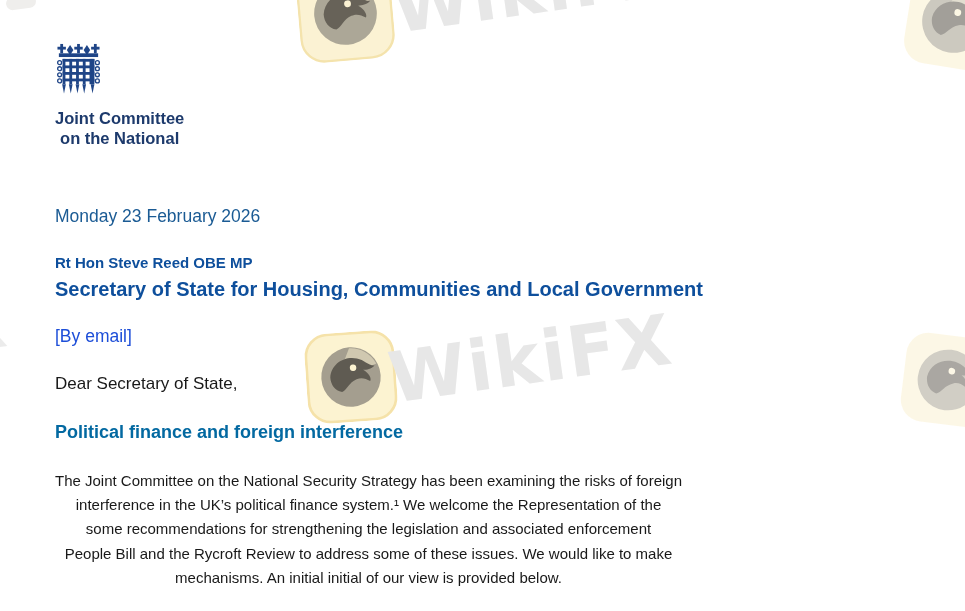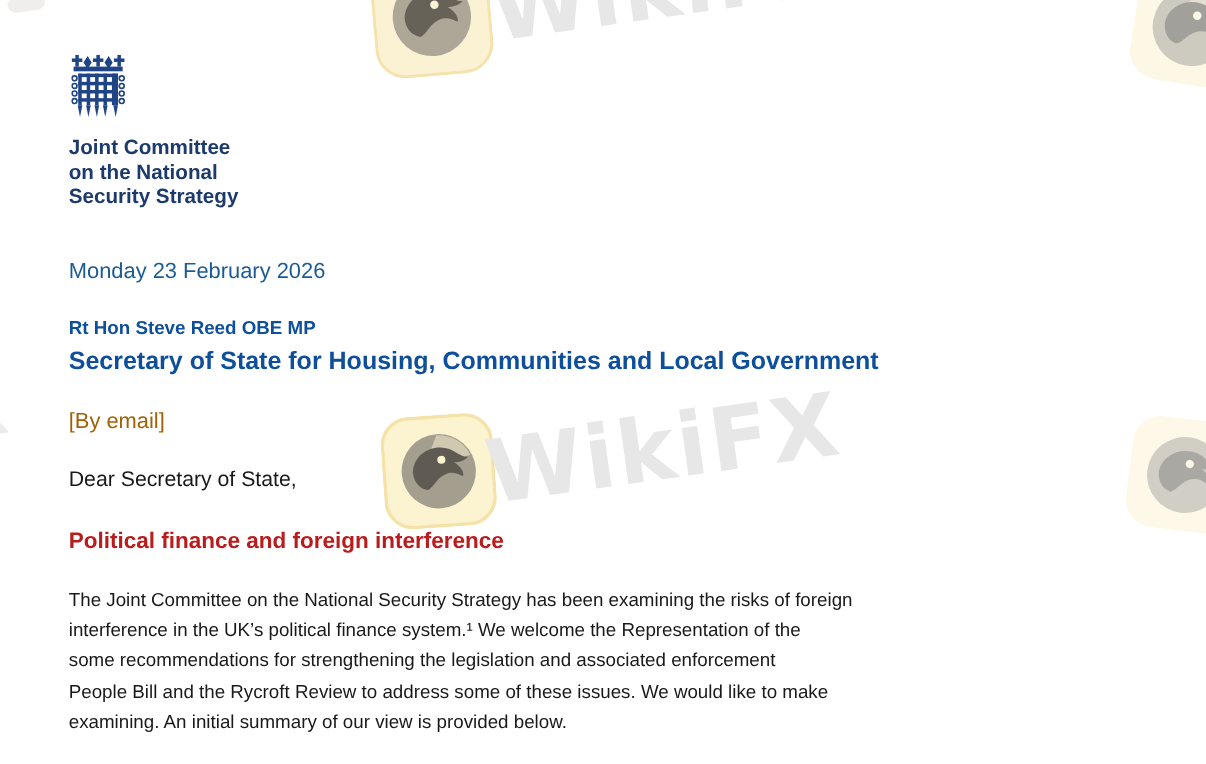--- a/index.html
+++ b/index.html
@@ -20,34 +20,34 @@
     font-size:70px;
     letter-spacing:2px;
     color:#e7e7e7;
     white-space:nowrap;
   }
   .wm-speck {
     width:30px; height:13px; border-radius:7px;
     background:#efeeec; transform:rotate(-8deg);
   }
   
-  .content { position:absolute; inset:0; z-index:2; }
+  .content { position:absolute; inset:0; z-index:2;text-align:center; }
   .abs { position:absolute; white-space:nowrap; }
   .logo-portcullis { left:57px; top:43px; width:43px; height:58px; }
   .committee {
     left:55px; top:109px;
     font-size:16.5px; line-height:19.5px; font-weight:bold;
     color:#1d3a6c;
   }
   .date-line   { left:55px; top:206px; font-size:17.5px; color:#1b5b94; }
   .recipient-name  { left:55px; top:254px; font-size:15px; font-weight:bold; color:#0e4f9c; }
   .recipient-title { left:55px; top:278px; font-size:20px; font-weight:bold; color:#0e4f9c; }
-  .by-email    { left:55px; top:326px; font-size:17.5px; color:#a16207; }
+  .by-email    { left:55px; top:326px; font-size:17.5px; color:#1d4ed8; }
   .salutation  { left:55px; top:374px; font-size:17px; color:#191919; }
-  .subject     { left:55px; top:422px; font-size:18px; font-weight:bold; color:#b91c1c; }
+  .subject     { left:55px; top:422px; font-size:18px; font-weight:bold; color:#0369a1; }
   .body-text {
     left:55px; top:469px;
     font-size:15px; line-height:24.2px; color:#191919;
   }
   .body-text div { white-space:nowrap; }
 </style>
 </head>
 <body>
 
 <div class="page">
@@ -140,36 +140,35 @@
         <polygon points="12.7,43 16.7,43 14.7,53"></polygon>
         <polygon points="19.9,43 23.9,43 21.9,53"></polygon>
         <polygon points="27.1,43 31.1,43 29.1,53"></polygon>
         <polygon points="36,43 40,43 38,53"></polygon>
       </svg>
     </div>
 
     <div class="abs committee">
       <div>Joint Committee</div>
       <div>on the National</div>
-      <div>Security Strategy</div>
     </div>
 
     <div class="abs date-line">Monday 23 February 2026</div>
 
     <div class="abs recipient-name">Rt Hon Steve Reed OBE MP</div>
     <div class="abs recipient-title">Secretary of State for Housing, Communities and Local Government</div>
 
     <div class="abs by-email">[By email]</div>
 
     <div class="abs salutation">Dear Secretary of State,</div>
 
     <div class="abs subject">Political finance and foreign interference</div>
 
     <div class="abs body-text">
       <div>The Joint Committee on the National Security Strategy has been examining the risks of foreign</div>
       <div>interference in the UK’s political finance system.¹ We welcome the Representation of the</div>
       <div>some recommendations for strengthening the legislation and associated enforcement</div>
       <div>People Bill and the Rycroft Review to address some of these issues. We would like to make</div>
-      <div>examining. An initial summary of our view is provided below.</div>
+      <div>mechanisms. An initial initial of our view is provided below.</div>
     </div>
 
   </div>
 </div>
 
 </body></html>

